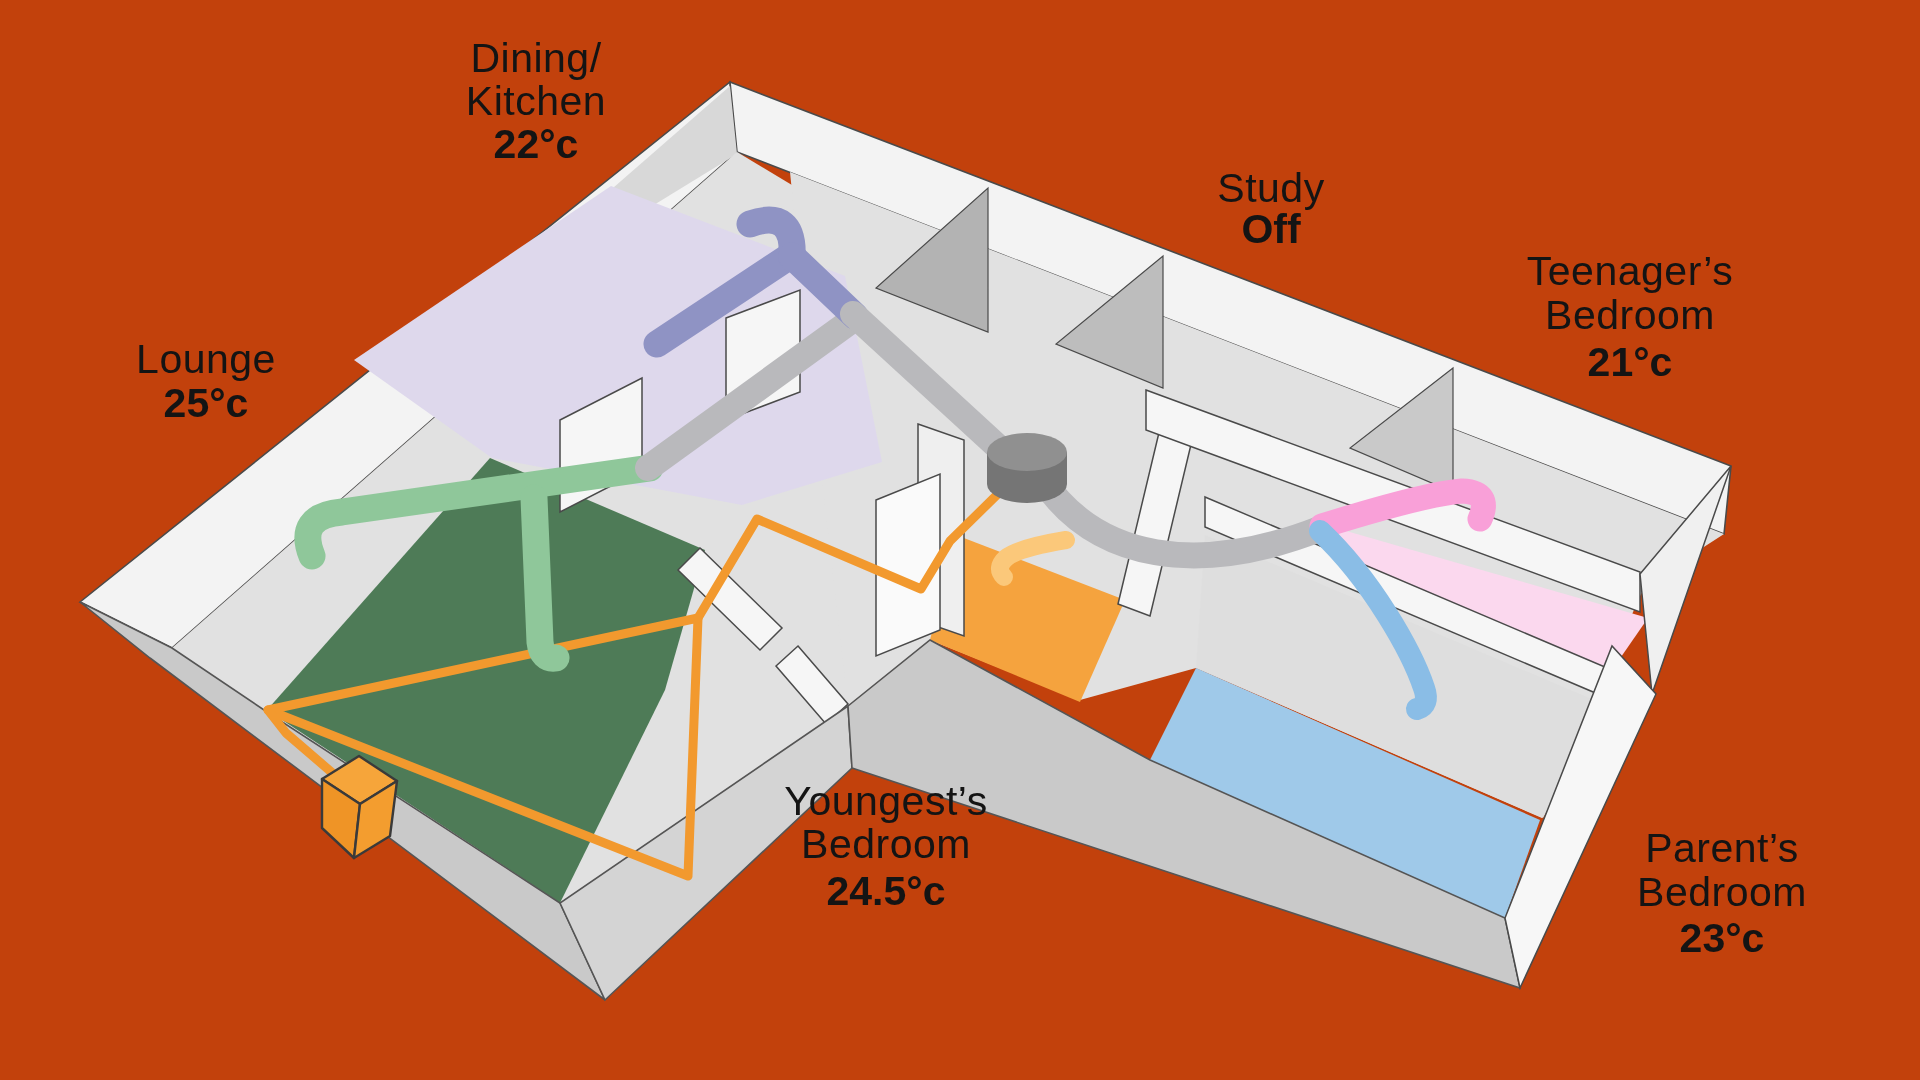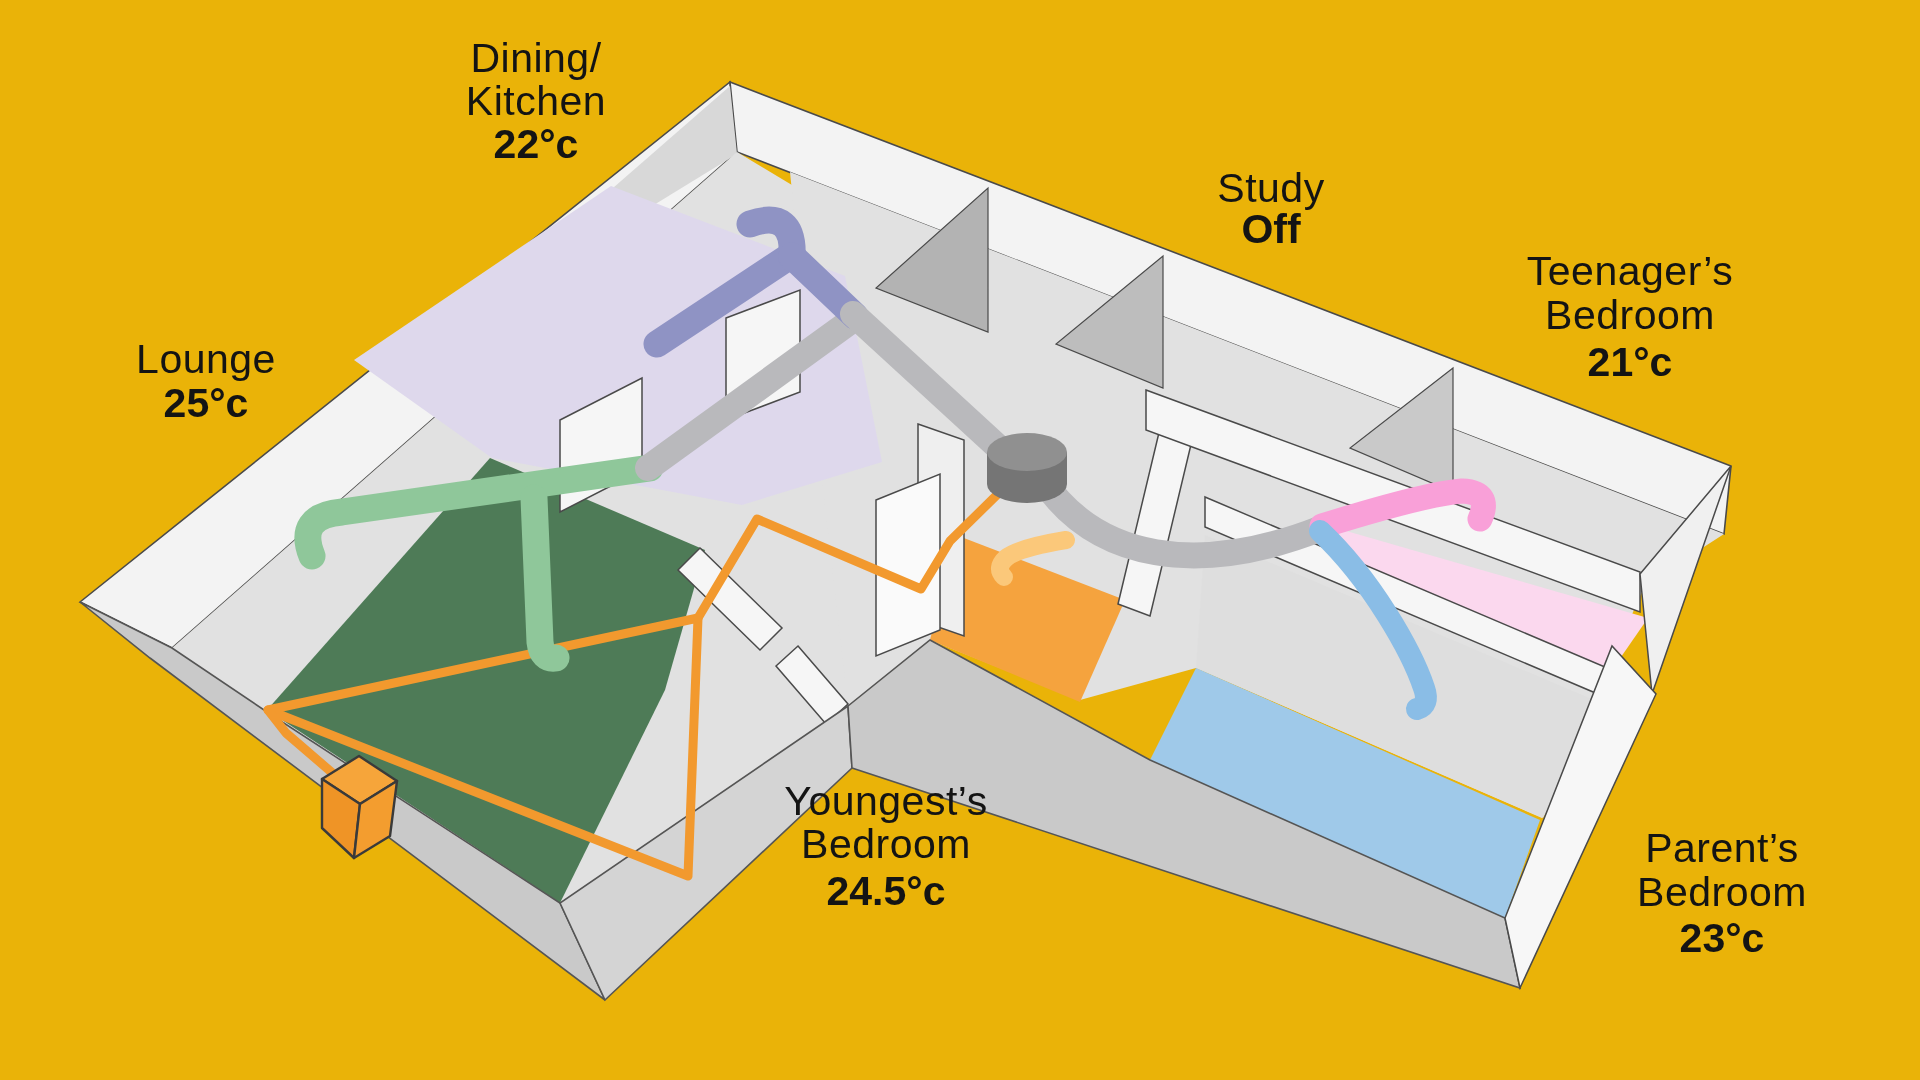--- a/index.html
+++ b/index.html
@@ -1,16 +1,16 @@
 <!DOCTYPE html>
 <html><head>
 <meta charset="utf-8">
 <style>
   html,body{margin:0;padding:0;background:#ffffff;}
-  .stage{width:1920px;height:1080px;position:relative;background:#eab308;overflow:hidden;}
+  .stage{width:1920px;height:1080px;position:relative;background:#c2410c;overflow:hidden;}
   svg{display:block;}
   text{font-family:"Liberation Sans","DejaVu Sans",sans-serif;fill:#141414;}
   .room-name{font-size:41px;font-weight:400;letter-spacing:0.5px;}
   .room-temp{font-size:41px;font-weight:700;}
 </style>
 </head>
 <body>
 
 <div class="stage">
 <svg width="1920" height="1080" viewBox="0 0 1920 1080">

